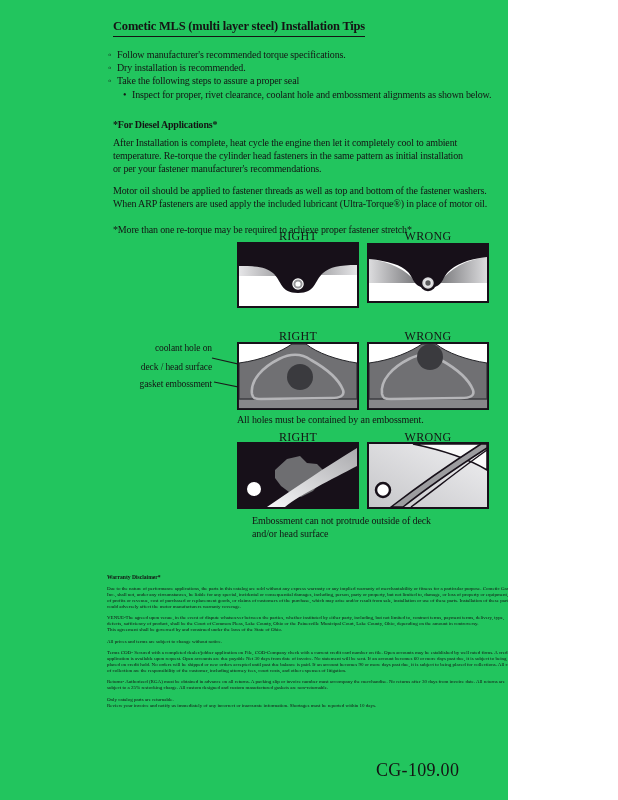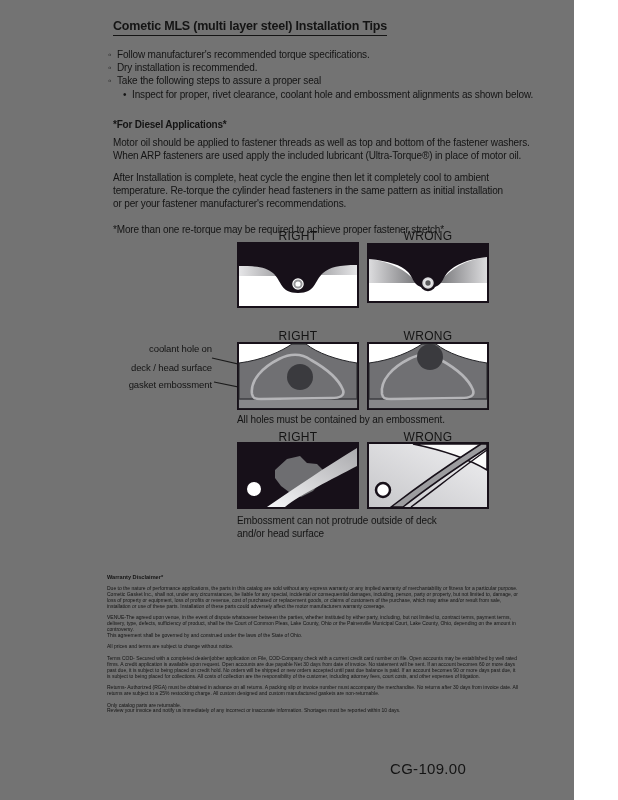--- a/index.html
+++ b/index.html
@@ -1,18 +1,18 @@
 <!DOCTYPE html>
 <html><head>
 <meta charset="utf-8">
 <style>
   html,body{margin:0;padding:0;background:#ffffff;}
   .page{
-    position:relative;width:574px;height:800px;background:#737373;overflow:hidden;
-    font-family:Liberation Sans, sans-serif;color:#141414;
+    position:relative;width:508px;height:800px;background:#22c55e;overflow:hidden;
+    font-family:Liberation Serif, serif;color:#141414;
   }
   
   .title{
     position:absolute;left:113px;top:19px;font-size:12.5px;font-weight:bold;
     letter-spacing:-0.2px;border-bottom:1.8px solid #141414;padding-bottom:2px;margin:0;
   }
   
   .tips{position:absolute;left:104px;top:44px;list-style:none;margin:4px;padding:0;
     font-size:10px;line-height:13.2px;letter-spacing:-0.15px;}
   .tips li{white-space:nowrap;}
@@ -27,43 +27,43 @@
   .dlabel{position:absolute;width:122px;text-align:center;font-size:12px;letter-spacing:0.3px;}
   .caption{position:absolute;font-size:10px;line-height:13px;letter-spacing:-0.1px;white-space:pre-line;}
   .panel{position:absolute;}
   .sidelabel{position:absolute;width:100px;text-align:right;font-size:9.5px;line-height:19px;letter-spacing:-0.1px;}
   .leader{position:absolute;left:118px;top:336px;}
   
   .warranty{position:absolute;left:107px;top:574px;width:412px;}
   .warranty h3{margin:0 0 6px 0;font-size:5.6px;}
   .warranty p{margin:0 0 5.6px 0;font-size:5px;line-height:5.9px;white-space:pre-line;}
   
-  .pagenum{position:absolute;left:390px;top:760px;font-size:15px;letter-spacing:0.3px;}
+  .pagenum{position:absolute;left:376px;top:760px;font-size:18px;letter-spacing:0.3px;}
 </style>
 </head>
 <body>
 
 <div class="page">
 
   <h1 class="title">Cometic MLS (multi layer steel) Installation Tips</h1>
 
   <ul class="tips">
     <li><span class="marker">◦</span><span>Follow manufacturer's recommended torque specifications.</span></li>
     <li><span class="marker">◦</span><span>Dry installation is recommended.</span></li>
     <li><span class="marker">◦</span><span>Take the following steps to assure a proper seal</span></li>
     <li class="sub"><span class="marker">•</span><span>Inspect for proper, rivet clearance, coolant hole and embossment alignments as shown below.</span></li>
   </ul>
 
   <div class="diesel">
     <h2>*For Diesel Applications*</h2>
-    <p>Motor oil should be applied to fastener threads as well as top and bottom of the fastener washers.
-When ARP fasteners are used apply the included lubricant (Ultra-Torque®) in place of motor oil.</p>
     <p>After Installation is complete, heat cycle the engine then let it completely cool to ambient
 temperature. Re-torque the cylinder head fasteners in the same pattern as initial installation
 or per your fastener manufacturer's recommendations.</p>
+    <p>Motor oil should be applied to fastener threads as well as top and bottom of the fastener washers.
+When ARP fasteners are used apply the included lubricant (Ultra-Torque®) in place of motor oil.</p>
     <p class="note">*More than one re-torque may be required to achieve proper fastener stretch*</p>
   </div>
 
   <div class="dlabel" style="left:237px;top:229px;">RIGHT</div>
   <div class="dlabel" style="left:367px;top:229px;">WRONG</div>
 
   <svg class="panel" style="left:237px;top:242px;" width="122" height="66" viewBox="0 0 122 66">
     <defs>
       <linearGradient id="g1l" x1="0" y1="0" x2="1" y2="0">
         <stop offset="0" stop-color="#e6e6e8"></stop>
@@ -158,21 +158,21 @@
           <stop offset="1" stop-color="#f0f0f2"></stop>
       </linearGradient>
     </defs>
     <rect x="1" y="1" width="120" height="65" fill="url(#g4)" stroke="#171019" stroke-width="2"></rect>
     <path d="M46,2 C75,8 100,16 120,28 L120,2 Z" fill="#fafafa" stroke="#171019" stroke-width="1.5"></path>
     <path d="M24,65 C54,42 86,20 114,2 L120,2 L120,6 C92,24 60,46 36,65 Z" fill="#9c9c9f" stroke="#171019" stroke-width="1.5"></path>
     <path d="M44,65 C72,44 100,22 120,8" fill="none" stroke="#171019" stroke-width="1.5"></path>
     <circle cx="16" cy="48" r="7" fill="#ffffff" stroke="#171019" stroke-width="2.5"></circle>
   </svg>
 
-  <div class="caption" style="left:237px;top:514px;">Embossment can not protrude outside of deck
+  <div class="caption" style="left:252px;top:514px;">Embossment can not protrude outside of deck
 and/or head surface</div>
 
   <div class="warranty">
     <h3>Warranty Disclaimer*</h3>
     <p>Due to the nature of performance applications, the parts in this catalog are sold without any express warranty or any implied warranty of merchantability or fitness for a particular purpose.  Cometic Gasket Inc., shall not, under any circumstances, be liable for any special, incidental or consequential damages, including, person, party or property, but not limited to, damage, or loss of property or equipment, loss of profits or revenue, cost of purchased or replacement goods, or claims of customers of the purchase, which may arise and/or result from sale, installation or use of these parts.  Installation of these parts could adversely affect the motor manufacturers warranty coverage.</p>
     <p>VENUE-The agreed upon venue, in the event of dispute whatsoever between the parties, whether instituted by either party, including, but not limited to, contract terms, payment terms, delivery, type, defects, sufficiency of product, shall be the Court of Common Pleas, Lake County, Ohio or the Painesville Municipal Court, Lake County, Ohio, depending on the amount in controversy.
 This agreement shall be governed by and construed under the laws of the State of Ohio.</p>
     <p>All prices and terms are subject to change without notice.</p>
     <p>Terms COD- Secured with a completed dealer/jobber application on File, COD-Company check with a current credit card number on file.  Open accounts may be established by well rated firms.  A credit application is available upon request.  Open accounts are due payable Net 30 days from date of invoice.  No statement will be sent.  If an account becomes 60 or more days past due, it is subject to being placed on credit hold.  No orders will be shipped or new orders accepted until past due balance is paid.  If an account becomes 90 or more days past due, it is subject to being placed for collections.  All costs of collection are the responsibility of the customer, including attorney fees, court costs, and other expenses of litigation.</p>
     <p>Returns- Authorized (RGA) must be obtained in advance on all returns.  A packing slip or invoice number must accompany the merchandise.  No returns after 30 days from invoice date.  All returns are subject to a 25% restocking charge.  All custom designed and custom manufactured gaskets are non-returnable.</p>

